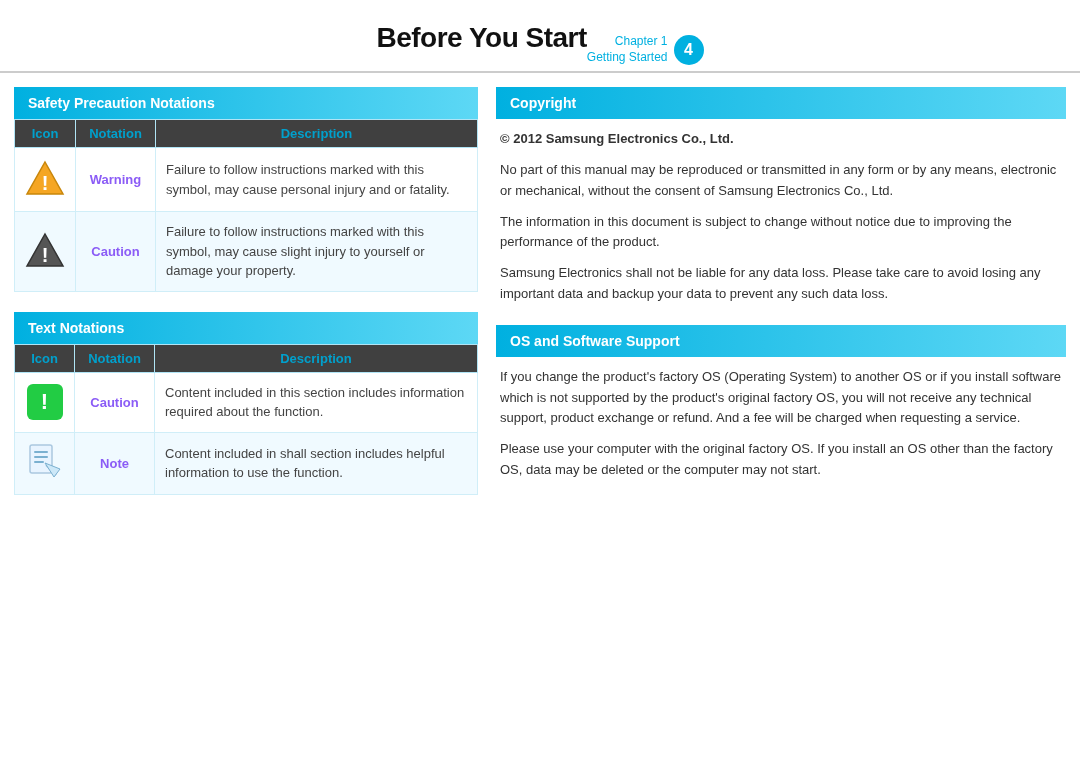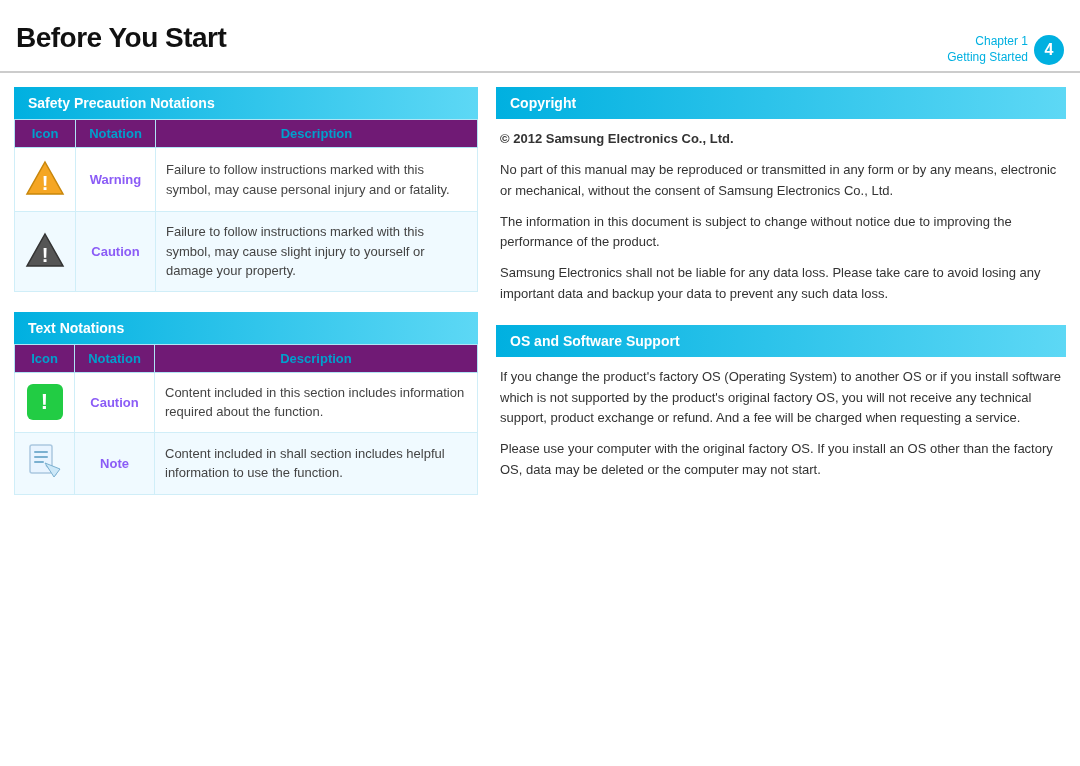--- a/index.html
+++ b/index.html
@@ -9,21 +9,21 @@
       width: 1080px;
       min-height: 766px;
       color: #333;
       font-size: 13px;
     }
 
     
     .header {
       display: flex;
       align-items: center;
-      justify-content: space-between;
+      justify-content: center;
       padding: 10px 16px 6px 16px;
       border-bottom: 2px solid #ccc;
     }
     .header-title {
       font-size: 28px;
       font-weight: 900;
       color: #111;
       letter-spacing: -0.5px;
     }
     .header-right {
@@ -76,21 +76,21 @@
       margin-bottom: 0;
     }
 
     
     .notation-table {
       width: 100%;
       border-collapse: collapse;
       margin-bottom: 20px;
     }
     .notation-table th {
-      background: #701a75;
+      background: #404040;
       color: #00a0cc;
       font-weight: bold;
       text-align: center;
       padding: 6px 8px;
       border: 1px solid #b0e4f5;
       font-size: 13px;
     }
     .notation-table td {
       border: 1px solid #d0eef8;
       padding: 10px 10px;

